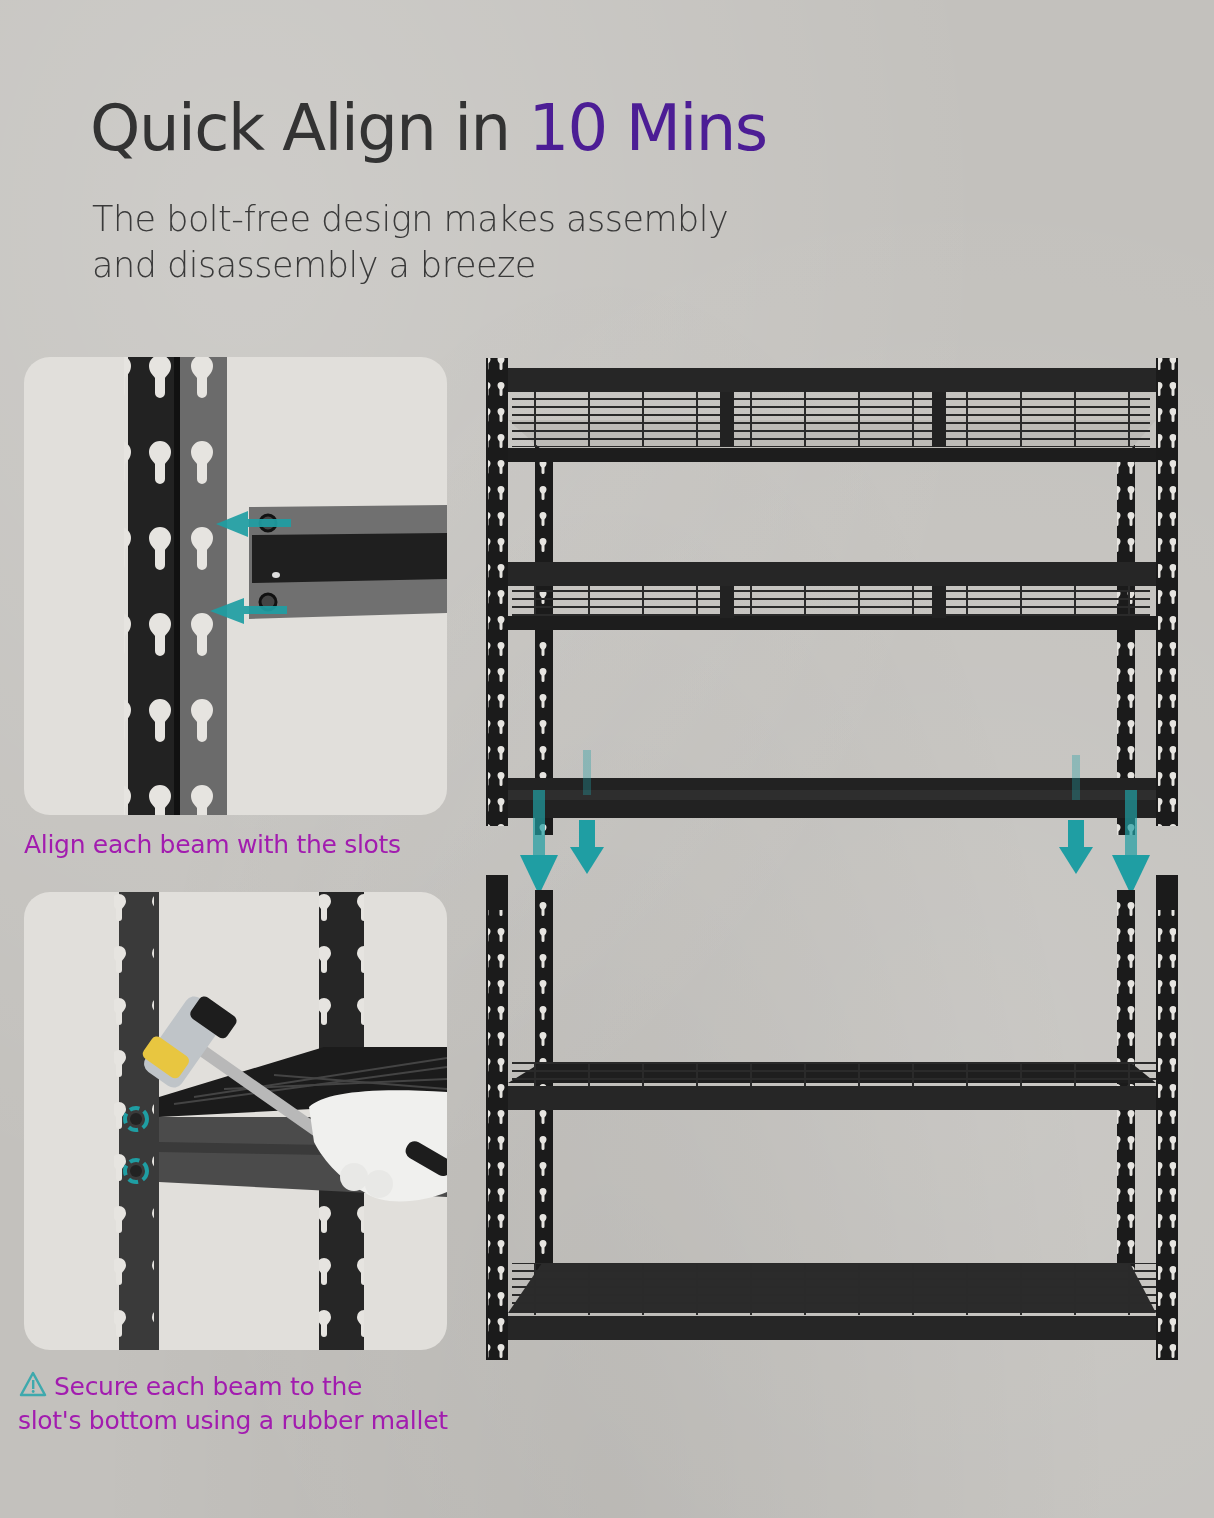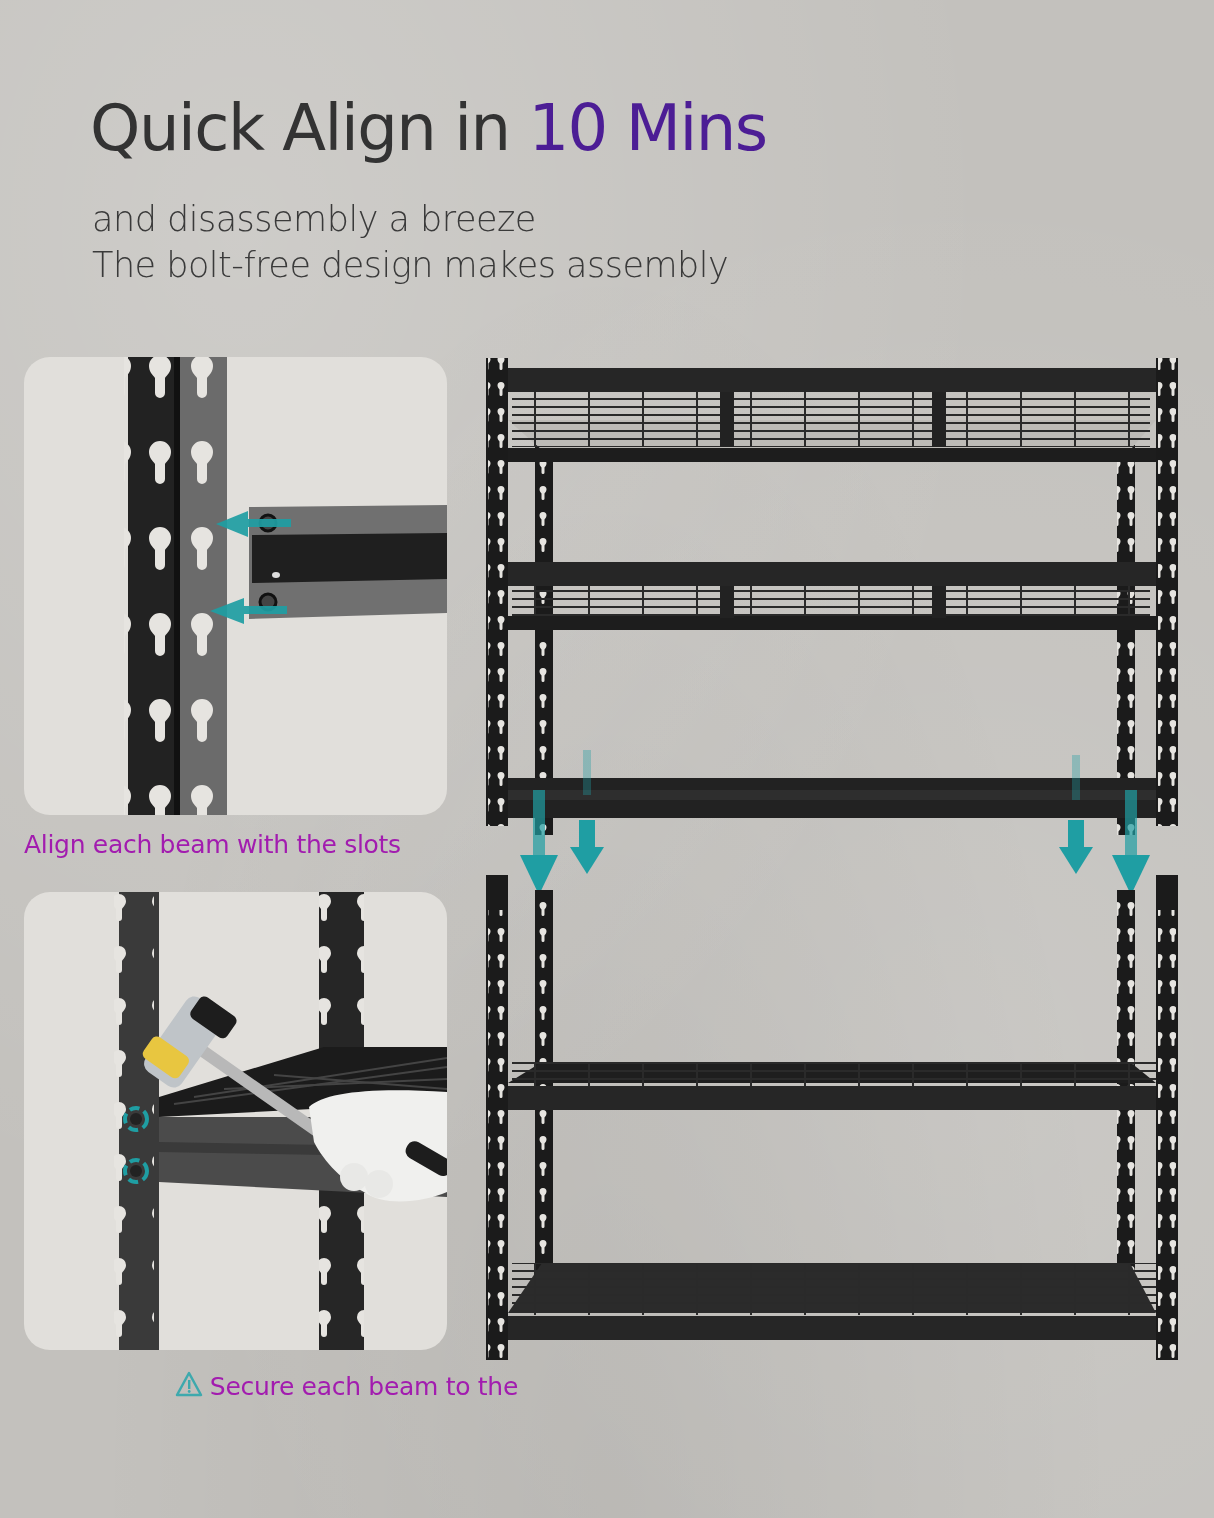--- a/index.html
+++ b/index.html
@@ -11,33 +11,33 @@
       radial-gradient(ellipse at 50% 100%, rgba(0,0,0,0.06), transparent 60%);
     font-family:"DejaVu Sans","Liberation Sans",sans-serif;color:#333;}
   .title{position:absolute;left:90px;top:96px;font-size:64px;font-weight:500;letter-spacing:-1.5px;color:#333;white-space:nowrap;line-height:1;}
   .title .accent{color:#4c1d95;}
   .subtitle{position:absolute;left:92px;top:196px;font-size:35px;font-weight:300;color:#3a3a3a;line-height:46px;width:720px;letter-spacing:-0.5px;}
   .panel{position:absolute;left:24px;width:423px;height:458px;border-radius:26px;background:#e1dfdb;overflow:hidden;}
   .p1{top:357px;}
   .p2{top:892px;}
   .caption{position:absolute;font-size:25px;color:#a21caf;white-space:nowrap;letter-spacing:-0.3px;}
   .cap1{left:24px;top:830px;}
-  .cap2{left:18px;top:1370px;text-align:right;width:500px;line-height:34px;}
+  .cap2{left:18px;top:1370px;text-align:left;width:500px;line-height:34px;}
   .warn{display:inline-block;vertical-align:-3px;margin-right:6px;}
   svg{display:block;}
   .rack{position:absolute;left:480px;top:350px;width:720px;height:1010px;}
 </style>
 </head>
 <body>
 
 <div class="title"><span>Quick Align in </span><span class="accent">10 Mins</span></div>
 
 <div class="subtitle">
+  <div>The bolt-free design makes assembly</div>
   <div>and disassembly a breeze</div>
-  <div>The bolt-free design makes assembly</div>
 </div>
 
 <div class="panel p1">
   <svg width="423" height="458" viewBox="0 0 423 458">
     <defs>
       <pattern id="slotsA" x="0" y="-20" width="40" height="86" patternUnits="userSpaceOnUse">
         <path d="M20 18 a11 11 0 0 1 11 11 c0 6 -4 9 -6 12 v15 a5 5 0 0 1 -10 0 v-15 c-2 -3 -6 -6 -6 -12 a11 11 0 0 1 11 -11z" fill="#e6e4e0"></path>
       </pattern>
     </defs>
     <rect x="104" y="0" width="48" height="458" fill="#222"></rect>
@@ -101,20 +101,21 @@
     <circle cx="112" cy="227" r="6" fill="#222"></circle>
     <circle cx="112" cy="279" r="6" fill="#222"></circle>
   </svg>
 </div>
 <div class="caption cap2">
   <div><span class="warn"><svg width="30" height="28" viewBox="0 0 30 28">
           <path d="M15 3 L27 25 L3 25 Z" fill="none" stroke="#3ea9ad" stroke-width="2.5" stroke-linejoin="round"></path>
           <rect x="14" y="10" width="2.4" height="9" fill="#3ea9ad"></rect>
           <circle cx="15.2" cy="21.5" r="1.4" fill="#3ea9ad"></circle>
         </svg></span><span>Secure each beam to the</span></div>
+  <div>slot's bottom using a rubber mallet</div>
 </div>
 
 <div class="rack">
   <svg width="720" height="1010" viewBox="0 0 720 1010">
     <defs>
       <pattern id="rslots" x="0" y="0" width="14" height="26" patternUnits="userSpaceOnUse">
         <path d="M7 6 a3.5 3.5 0 0 1 3.5 3.5 c0 2 -1.5 3 -2 4 v5 a1.5 1.5 0 0 1 -3 0 v-5 c-0.5 -1 -2 -2 -2 -4 a3.5 3.5 0 0 1 3.5 -3.5z" fill="#e6e4e0"></path>
       </pattern>
       <pattern id="wire" x="0" y="0" width="54" height="8" patternUnits="userSpaceOnUse">
         <rect width="54" height="8" fill="none"></rect>

